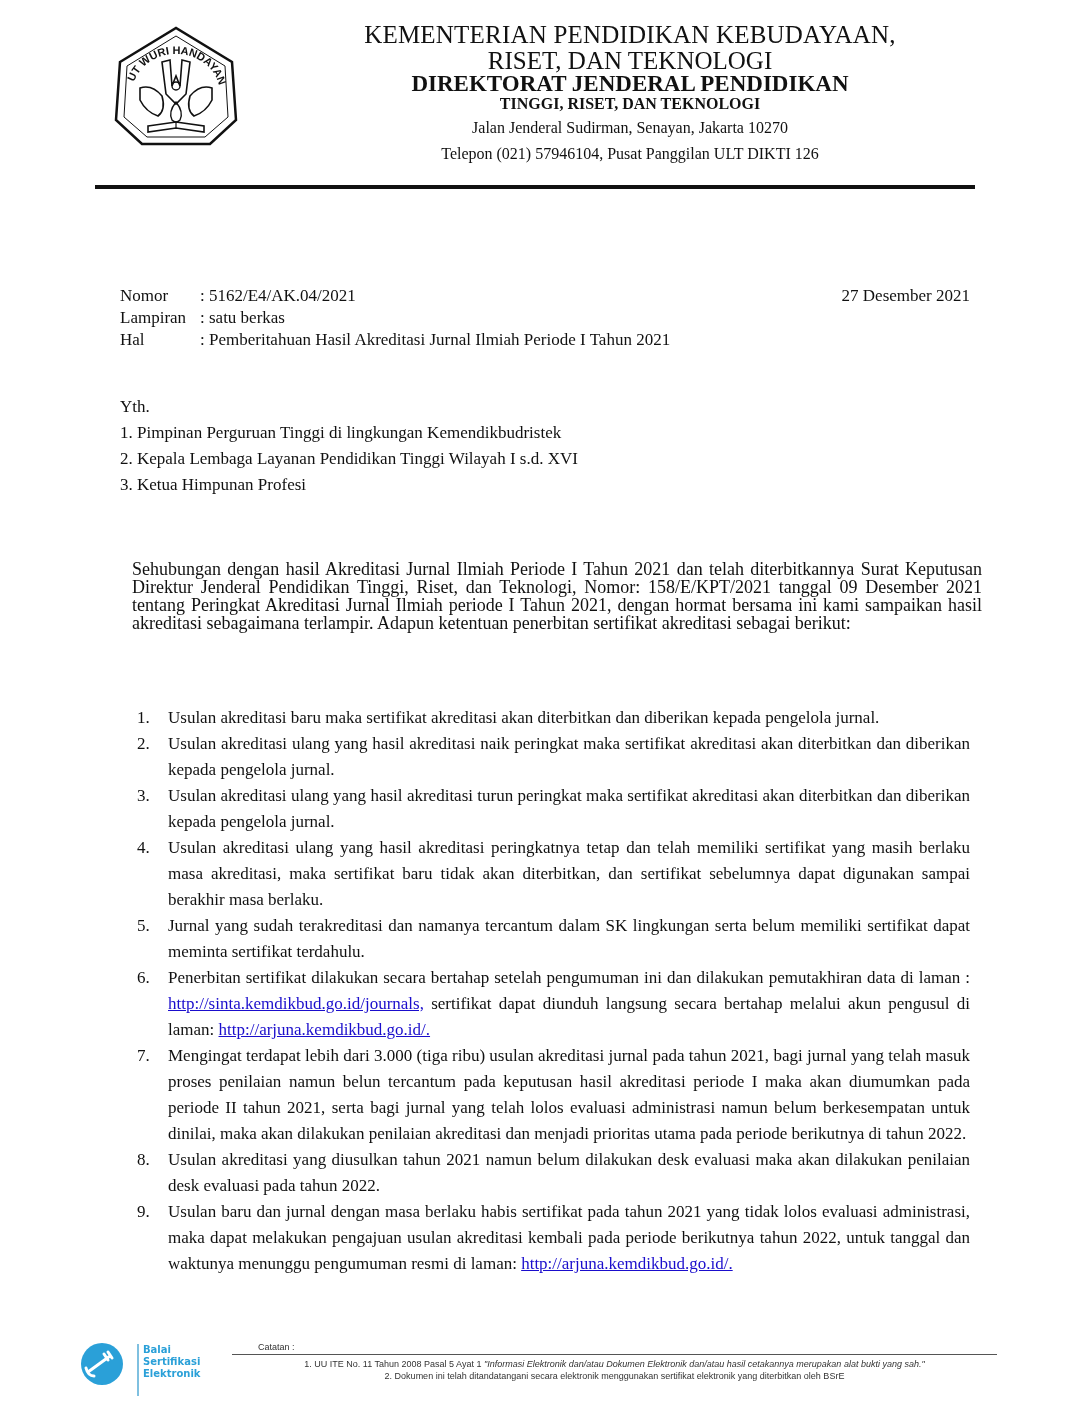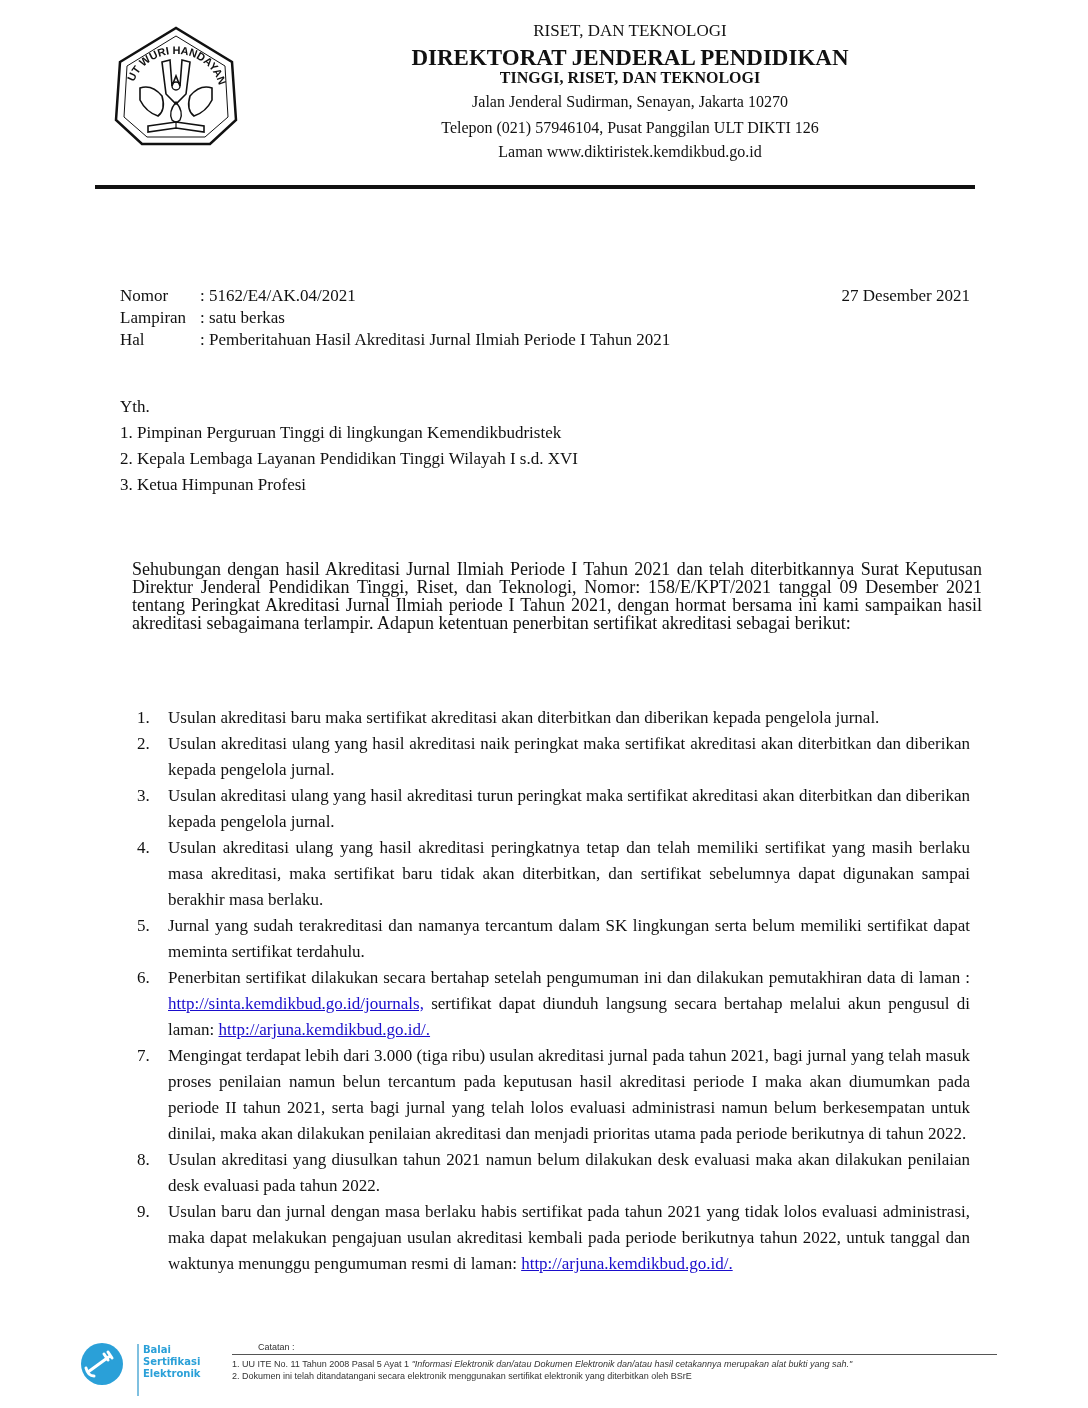--- a/index.html
+++ b/index.html
@@ -23,21 +23,21 @@
       width: 152px; height: 124px;
     }
     .kop {
       position: absolute;
       left: 330px; top: 22px;
       width: 600px;
       text-align: center;
       line-height: 1;
     }
     .kop .l1 { font-size: 25px; letter-spacing: 0.2px; display: block; height: 26px; }
-    .kop .l2 { font-size: 17px; display: block; height: 24px; }
+    .kop .l2 { font-size: 25px; display: block; height: 24px; }
     .kop .l3 { font-size: 23px; font-weight: bold; display: block; height: 24px; }
     .kop .l4 { font-size: 16px; font-weight: bold; display: block; height: 22px; }
     .kop .l5 { font-size: 16px; display: block; height: 24px; padding-top: 2px; }
     .kop .l6 { font-size: 16px; display: block; height: 24px; padding-top: 4px; }
     .kop .l7 { font-size: 16px; display: block; height: 22px; padding-top: 4px; }
     .kop-rule {
       position: absolute;
       left: 95px; top: 185px;
       width: 880px; height: 4px;
       background: #111;
@@ -124,21 +124,21 @@
       color: #2aa0d8;
     }
     .notes {
       position: absolute; left: 152px; top: 0;
       width: 765px;
       font-size: 9px;
       color: #333;
     }
     .notes-title { height: 14px; line-height: 14px; margin-left: 26px; }
     .notes-rule { height: 1px; background: #555; margin-bottom: 3px; }
-    .notes-line { line-height: 12px; white-space: nowrap; }
+    .notes-line { line-height: 12px; white-space: nowrap; text-align: center; }
     .notes-line em { font-style: italic; }
   </style>
 </head>
 <body>
 
 <div class="page">
 
   <svg class="logo" viewBox="0 0 152 124">
     <polygon points="20,38 76,4 132,38 136,96 110,120 42,120 16,96" fill="none" stroke="#111" stroke-width="2.5"></polygon>
     <polygon points="27,42 76,12 125,42 128,93 105,113 47,113 24,93" fill="none" stroke="#111" stroke-width="1"></polygon>
@@ -155,26 +155,26 @@
     <path d="M40,64 Q52,60 62,72 Q66,86 58,92 Q46,88 40,76 Z" fill="none" stroke="#111" stroke-width="1.6"></path>
     <path d="M112,64 Q100,60 90,72 Q86,86 94,92 Q106,88 112,76 Z" fill="none" stroke="#111" stroke-width="1.6"></path>
 
     <path d="M76,78 Q68,88 72,96 Q76,100 80,96 Q84,88 76,78 Z" fill="none" stroke="#111" stroke-width="1.4"></path>
 
     <path d="M48,102 L76,98 L104,102 L104,108 L76,104 L48,108 Z" fill="none" stroke="#111" stroke-width="1.6"></path>
     <line x1="76" y1="98" x2="76" y2="104" stroke="#111" stroke-width="1.2"></line>
   </svg>
 
   <div class="kop">
+    <span class="l1">KEMENTERIAN PENDIDIKAN KEBUDAYAAN,</span>
     <span class="l2">RISET, DAN TEKNOLOGI</span>
     <span class="l3">DIREKTORAT JENDERAL PENDIDIKAN</span>
     <span class="l4">TINGGI, RISET, DAN TEKNOLOGI</span>
     <span class="l5">Jalan Jenderal Sudirman, Senayan, Jakarta 10270</span>
     <span class="l6">Telepon (021) 57946104, Pusat Panggilan ULT DIKTI 126</span>
-    <span class="l7">Laman www.diktiristek.kemdikbud.go.id</span>
   </div>
   <div class="kop-rule"></div>
 
   <div class="meta">
     <div class="meta-row">
       <span class="meta-label">Nomor</span>
       <span class="meta-value">: 5162/E4/AK.04/2021</span>
       <span class="meta-date">27 Desember 2021</span>
     </div>
     <div class="meta-row">

